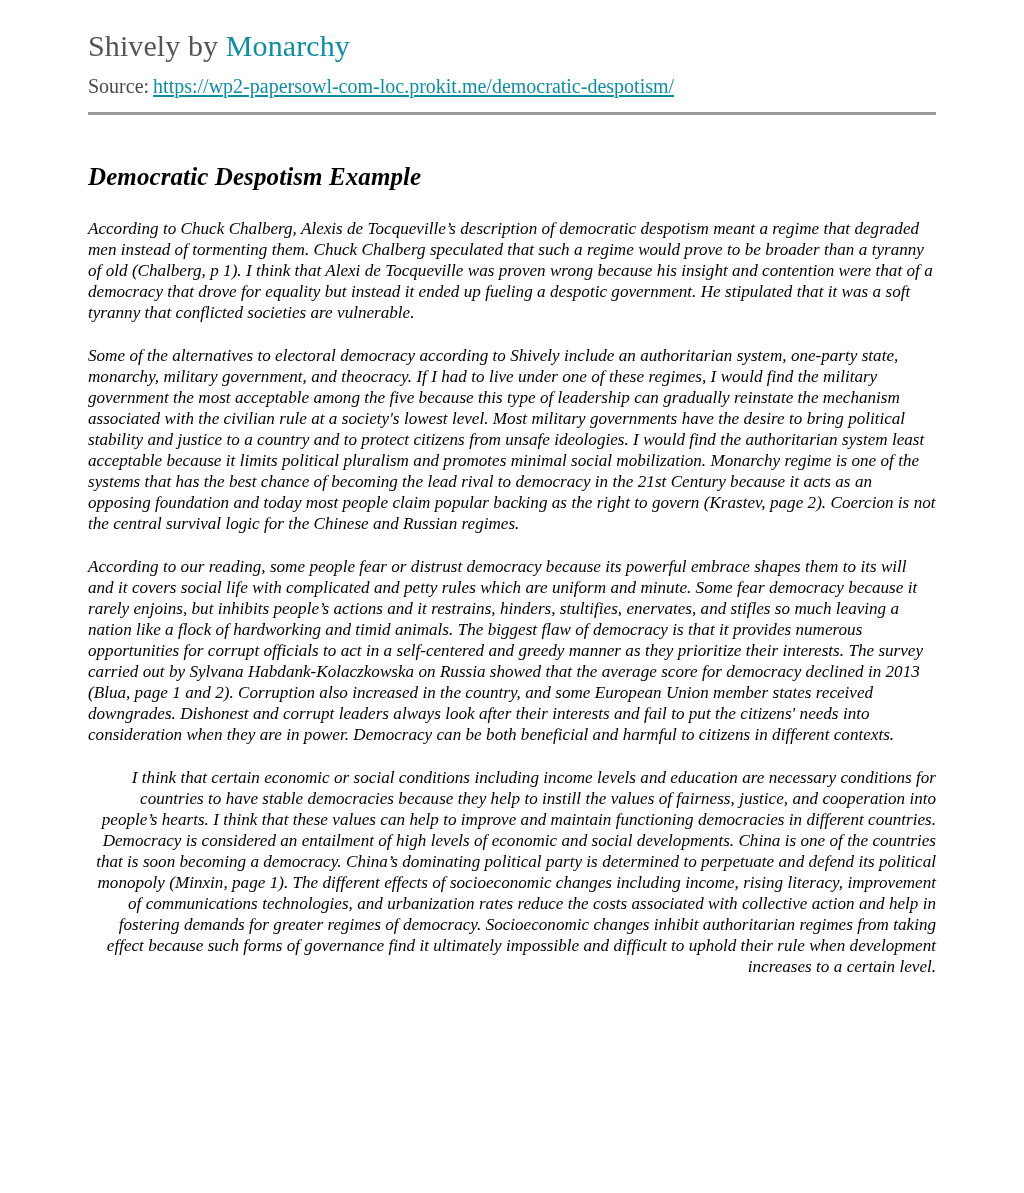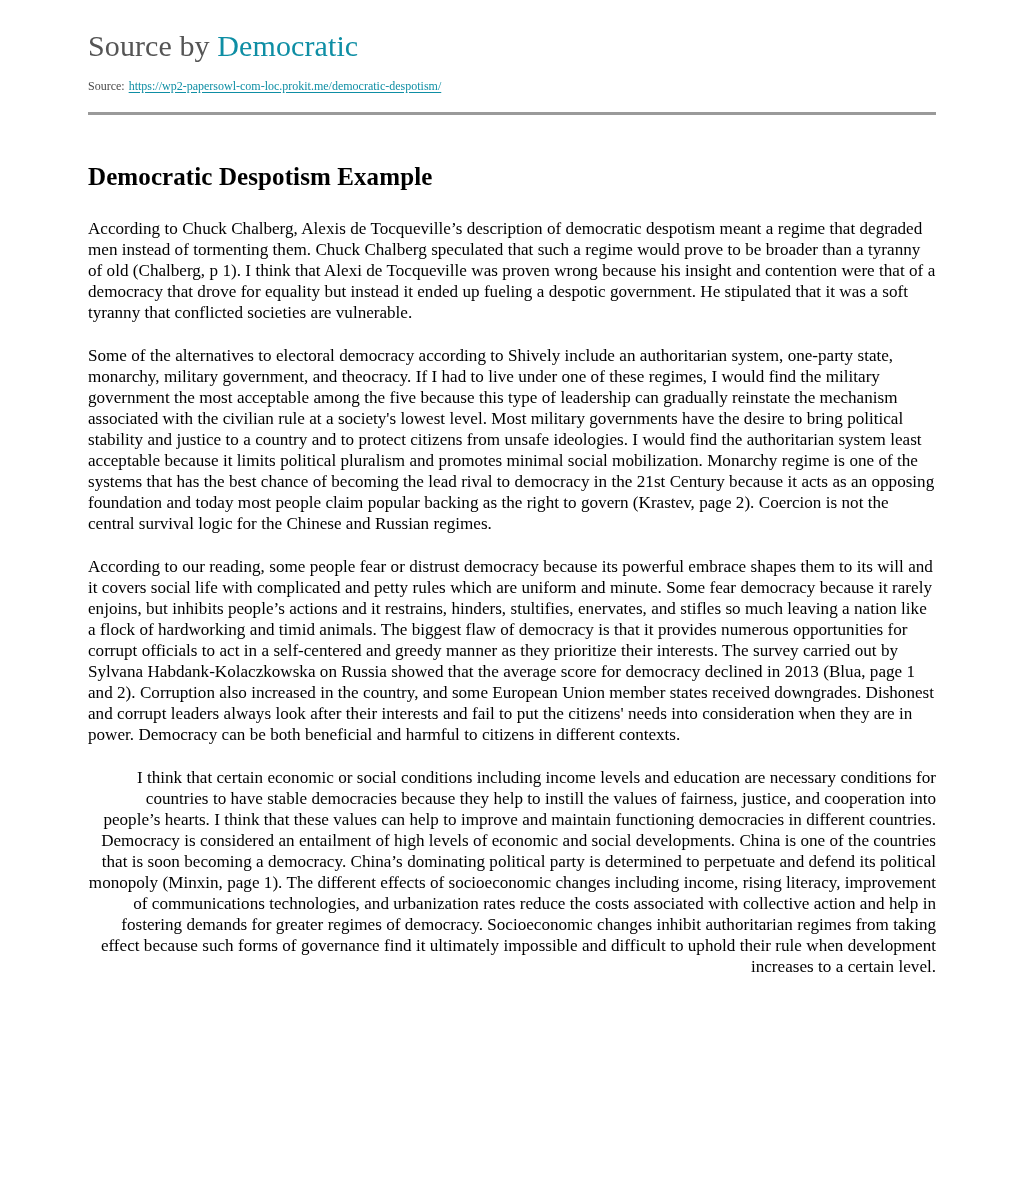--- a/index.html
+++ b/index.html
@@ -35,21 +35,21 @@
     color: #555555;
     font-weight: 400;
     letter-spacing: 0.1px;
     white-space: nowrap;
   }
   .brand-name {
     color: #0e8ea4;
   }
   .source-line {
     margin-top: 9px;
-    font-size: 12px;
+    font-size: 20px;
     line-height: 22px;
     color: #4a4a4a;
     white-space: nowrap;
   }
   .source-label {
     color: #4a4a4a;
   }
   .source-url {
     color: #0e8ea4;
     text-decoration: underline;
@@ -62,20 +62,21 @@
     background: #9a9a9a;
     width: 848px;
   }
 
   
   .doc-body {
     padding: 0 88px;
     margin-top: 47px;
     width: 848px;
     box-sizing: content-box;
+    font-style: italic;
   }
   .doc-title {
     font-size: 25px;
     line-height: 30px;
     font-weight: bold;
     margin: 0 0 26px 0;
     letter-spacing: 0.1px;
     color: #000000;
   }
   .para {
@@ -91,21 +92,21 @@
     text-align: right;
   }
 </style>
 </head>
 <body>
 
 <div class="page">
 
   <div class="doc-header">
 
-    <div class="brand-line"><span>Source by </span><span class="brand-name">Democratic</span></div>
+    <div class="brand-line"><span>Shively by </span><span class="brand-name">Monarchy</span></div>
 
     <div class="source-line"><span class="source-label">Source:</span><a class="source-url" href="#">https://wp2-papersowl-com-loc.prokit.me/democratic-despotism/</a></div>
 
     <div class="header-rule"></div>
   </div>
 
   <div class="doc-body">
 
     <h1 class="doc-title">Democratic Despotism Example</h1>
 

